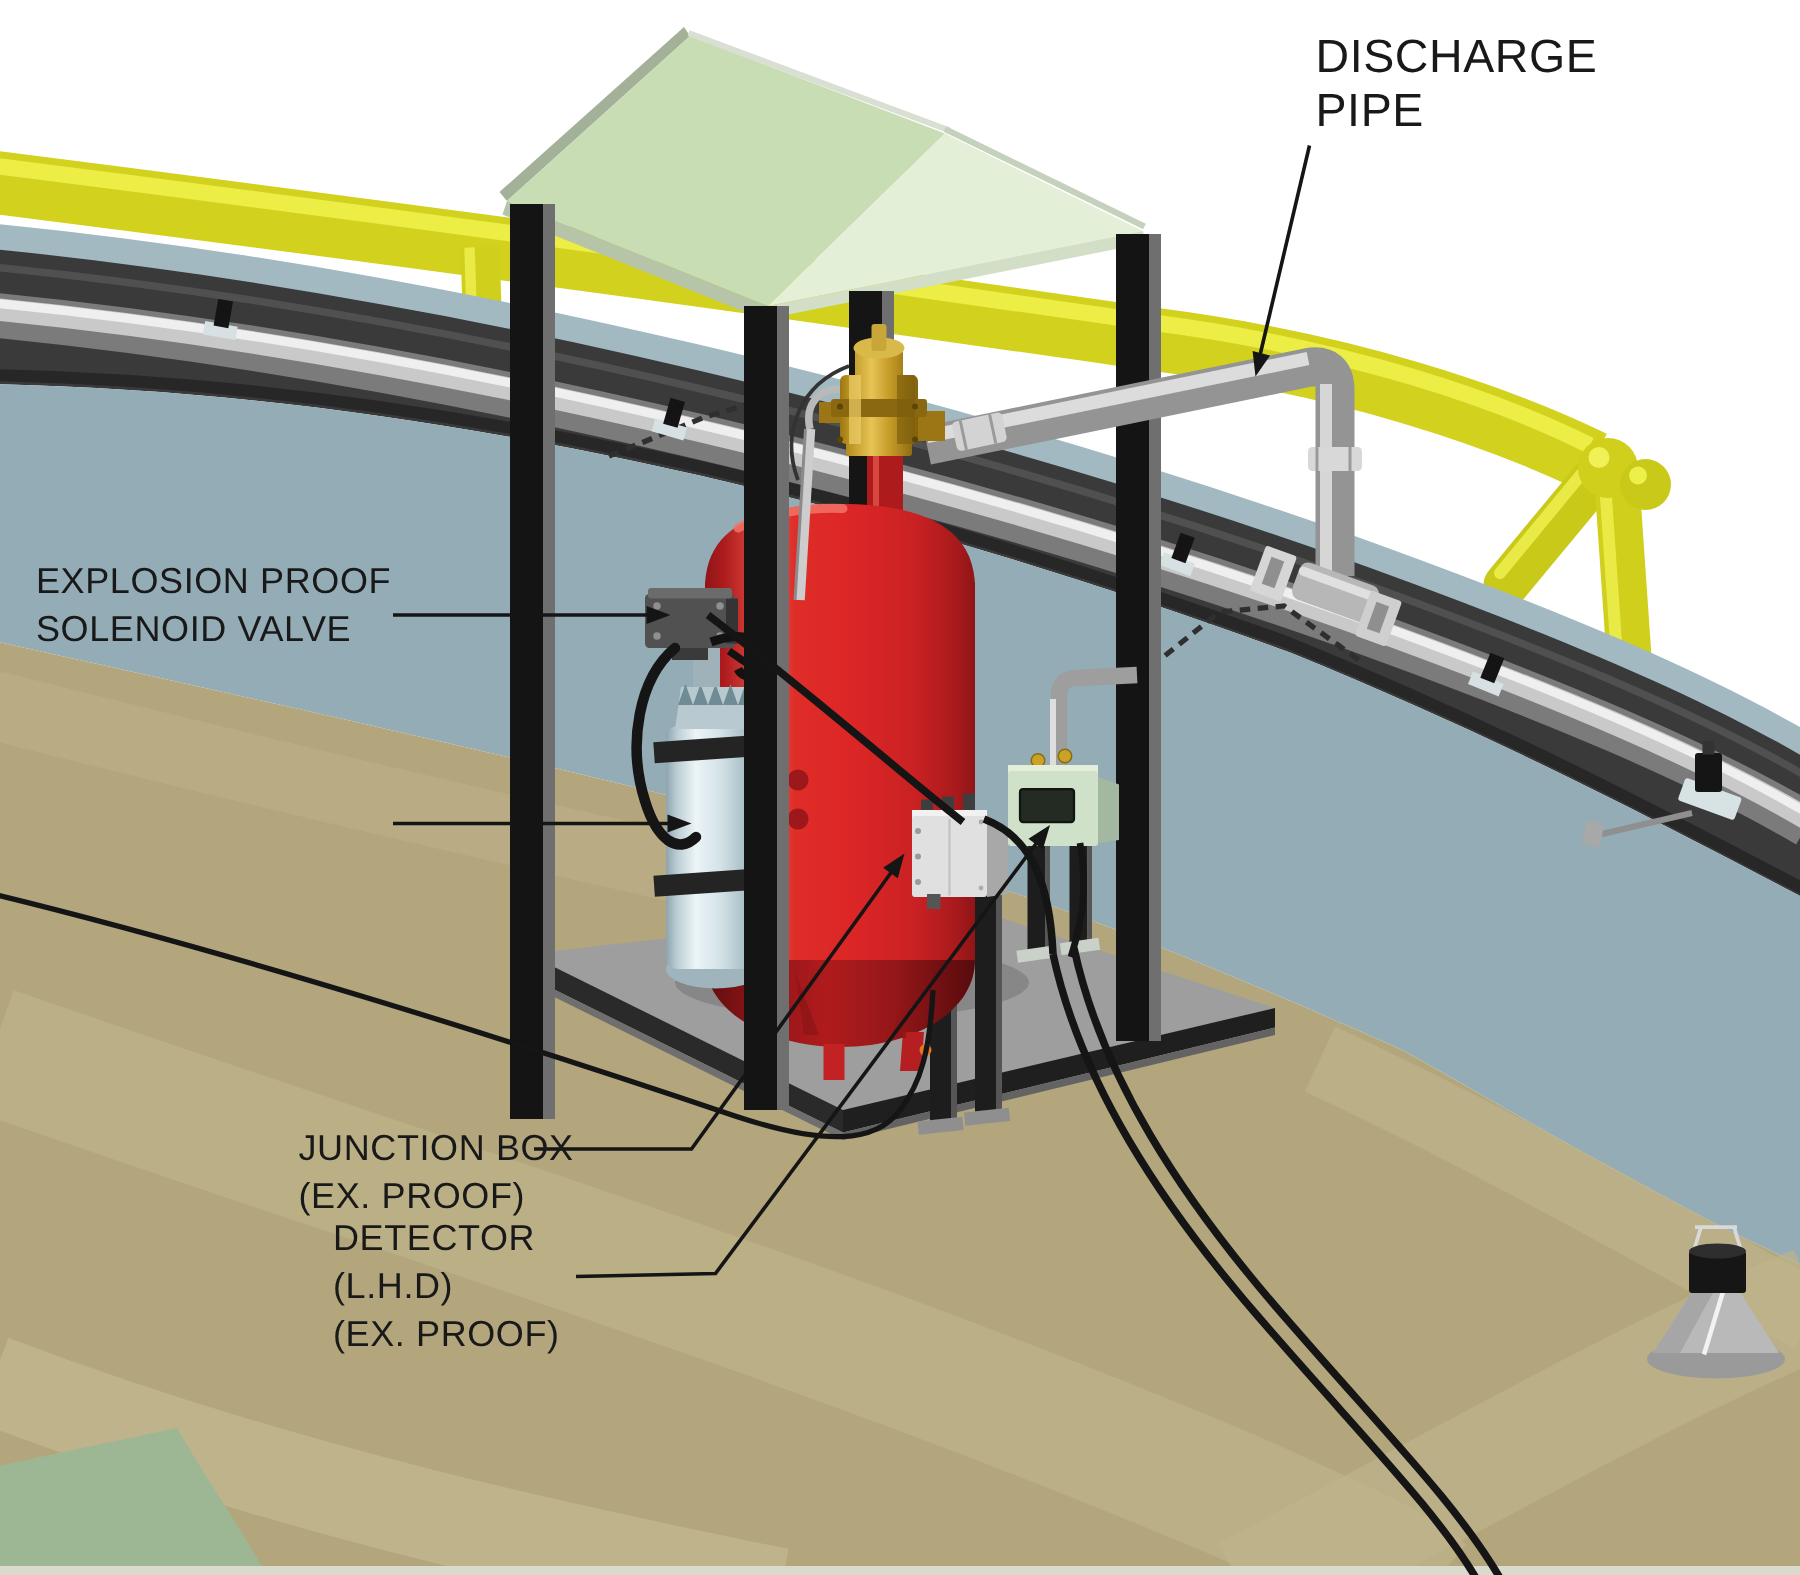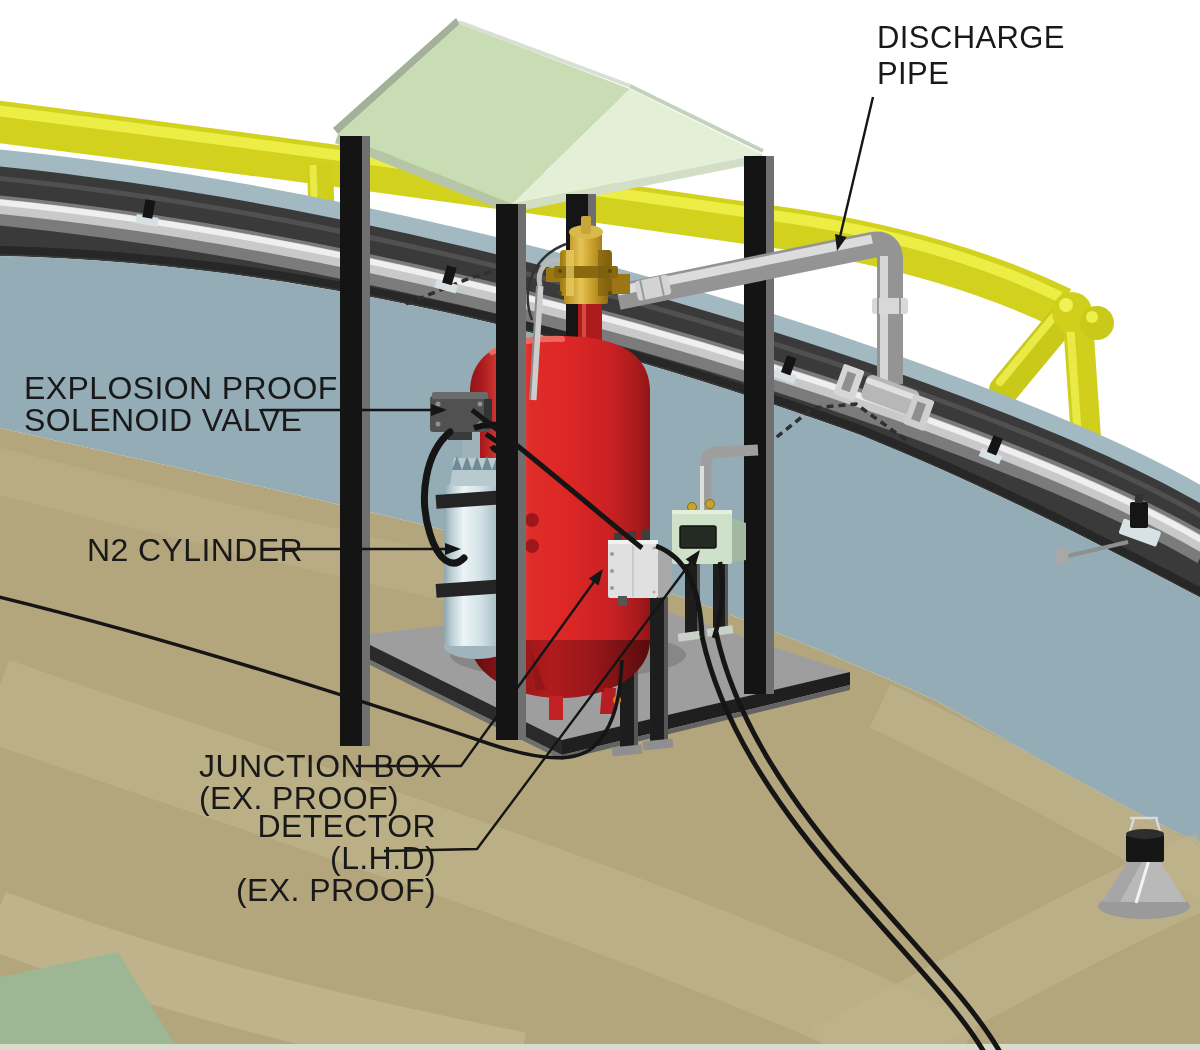--- a/index.html
+++ b/index.html
@@ -1,22 +1,22 @@
 <!DOCTYPE html>
 <html><head>
 <meta charset="utf-8">
 <style>
   html,body{margin:0;padding:0;background:#fff;}
   #stage{position:relative;width:1200px;height:1050px;background:#15803d;overflow:hidden;
          font-family:"Liberation Sans",sans-serif;}
   #scene{position:absolute;left:0;top:0;}
-  .label{position:absolute;font-weight:500;font-size:32px;line-height:32px;color:#191919;
+  .label{position:absolute;font-weight:500;font-size:24px;line-height:32px;color:#191919;
          letter-spacing:.4px;white-space:pre-line;}
   .label.big{font-size:31px;line-height:36px;}
-  .label.centered{text-align:right;}
+  .label.centered{text-align:left;}
 </style>
 </head>
 <body>
 
 <div id="stage">
 <svg id="scene" width="1200" height="1050" viewBox="0 0 1200 1050">
   <defs>
     <linearGradient id="redG" gradientUnits="userSpaceOnUse" x1="470" y1="0" x2="650" y2="0">
       <stop offset="0" stop-color="#8f1618"></stop>
           <stop offset=".07" stop-color="#ad1b1d"></stop>
@@ -348,18 +348,17 @@
     <polygon points="0,0 -16,6 -16,-6" transform="translate(461,549)"></polygon>
     <polygon points="0,0 -16,6 -16,-6" transform="translate(603,569) rotate(-54.2)"></polygon>
     <polygon points="0,0 -16,6 -16,-6" transform="translate(700,550) rotate(-53.3)"></polygon>
   </g>
 </svg>
 
 <div class="label big" style="left:877px;top:20px;">DISCHARGE
 PIPE</div>
 <div class="label" style="left:24px;top:372px;">EXPLOSION PROOF
 SOLENOID VALVE</div>
-<div class="label" style="left:87px;top:534px;">N2 CYLINDER</div>
 <div class="label" style="left:199px;top:750px;">JUNCTION BOX
 (EX. PROOF)</div>
 <div class="label centered" style="left:222px;top:810px;width:214px;">DETECTOR (L.H.D)
 (EX. PROOF)</div>
 </div>
 
 </body></html>

